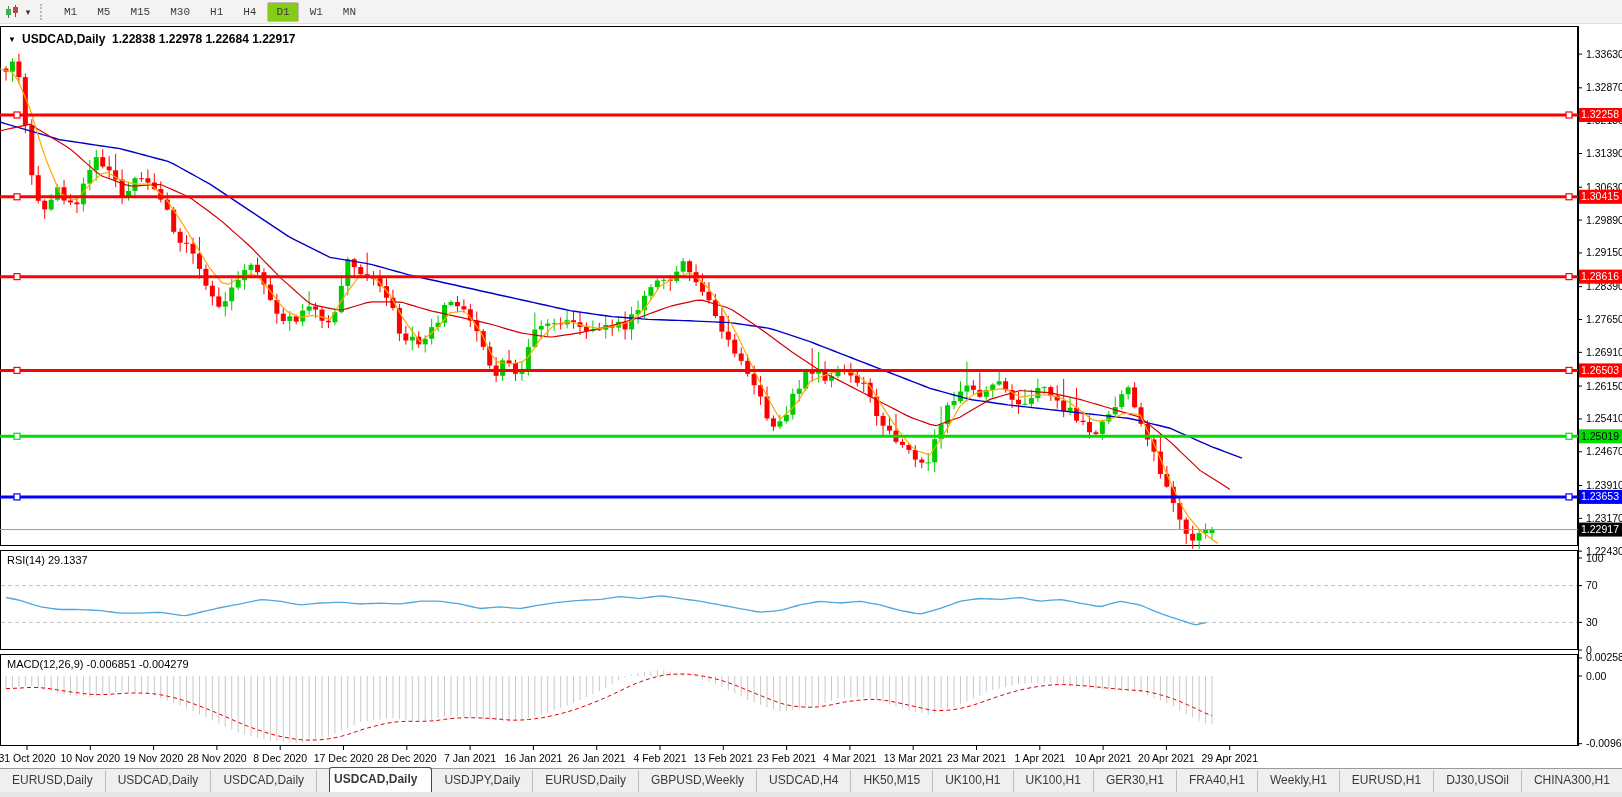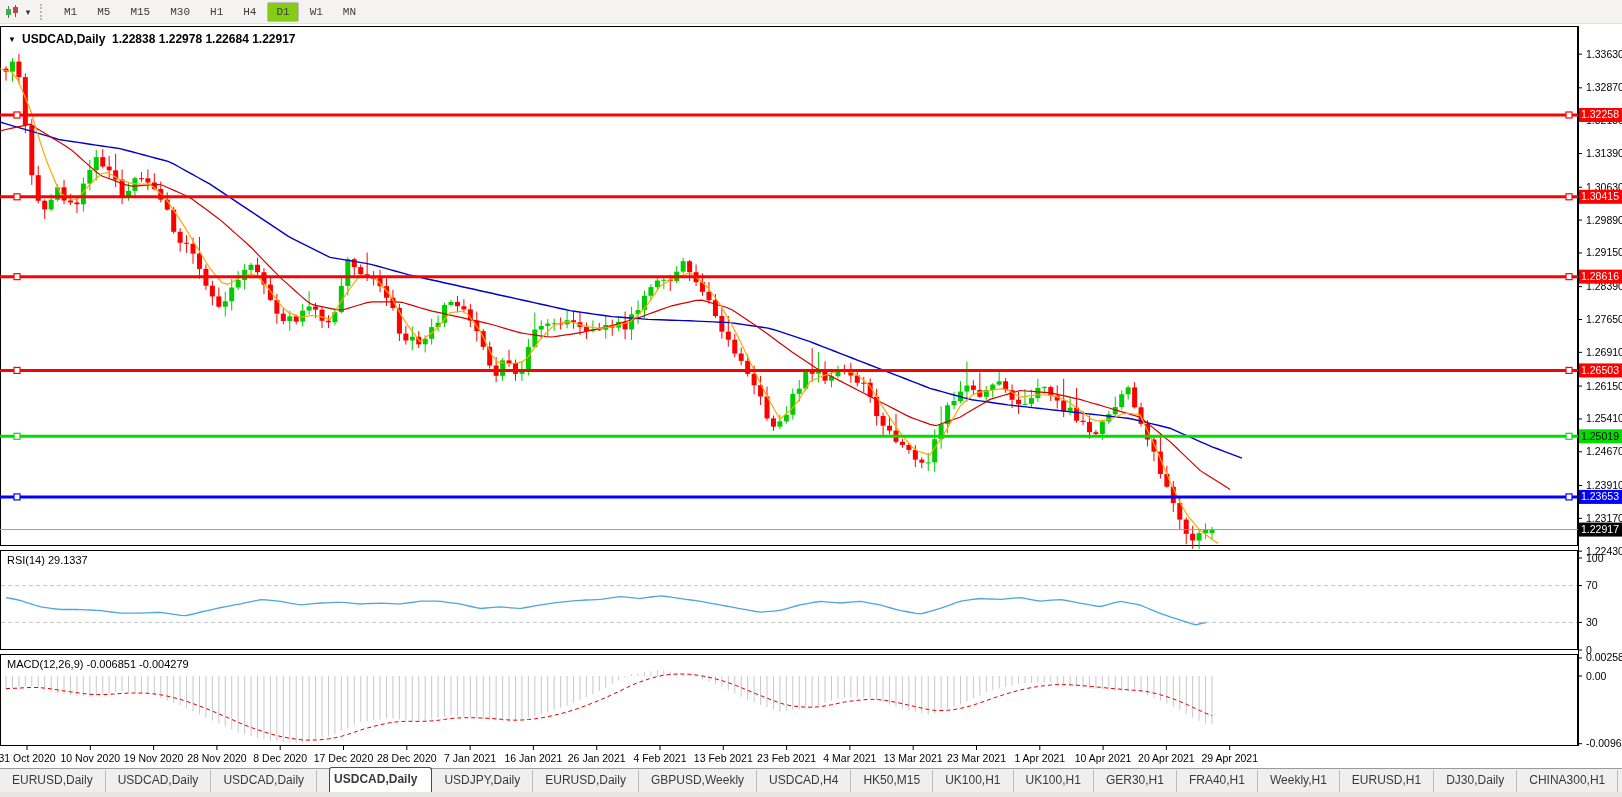--- a/index.html
+++ b/index.html
@@ -802,21 +802,21 @@
         <div class="tab">EURUSD,Daily</div>
         <div class="tab">GBPUSD,Weekly</div>
         <div class="tab">USDCAD,H4</div>
         <div class="tab">HK50,M15</div>
         <div class="tab">UK100,H1</div>
         <div class="tab">UK100,H1</div>
         <div class="tab">GER30,H1</div>
         <div class="tab">FRA40,H1</div>
         <div class="tab">Weekly,H1</div>
         <div class="tab">EURUSD,H1</div>
-        <div class="tab">DJ30,Daily</div>
+        <div class="tab">DJ30,USOil</div>
         <div class="tab">CHINA300,H1</div>
         <div class="tab">U</div>
       </div>
 
   </div>
 
   <div id="bottom-strip"></div>
 </div>
 
 </body></html>

